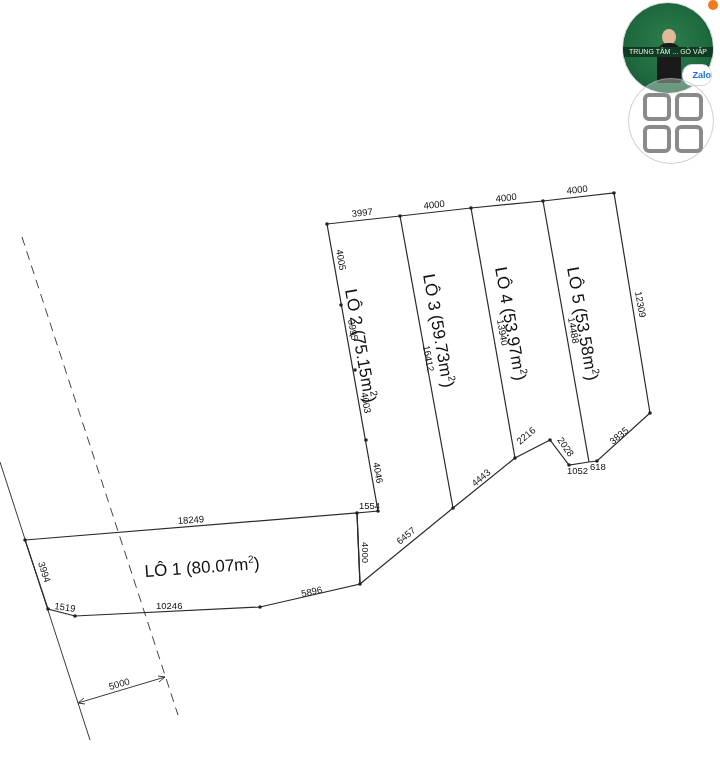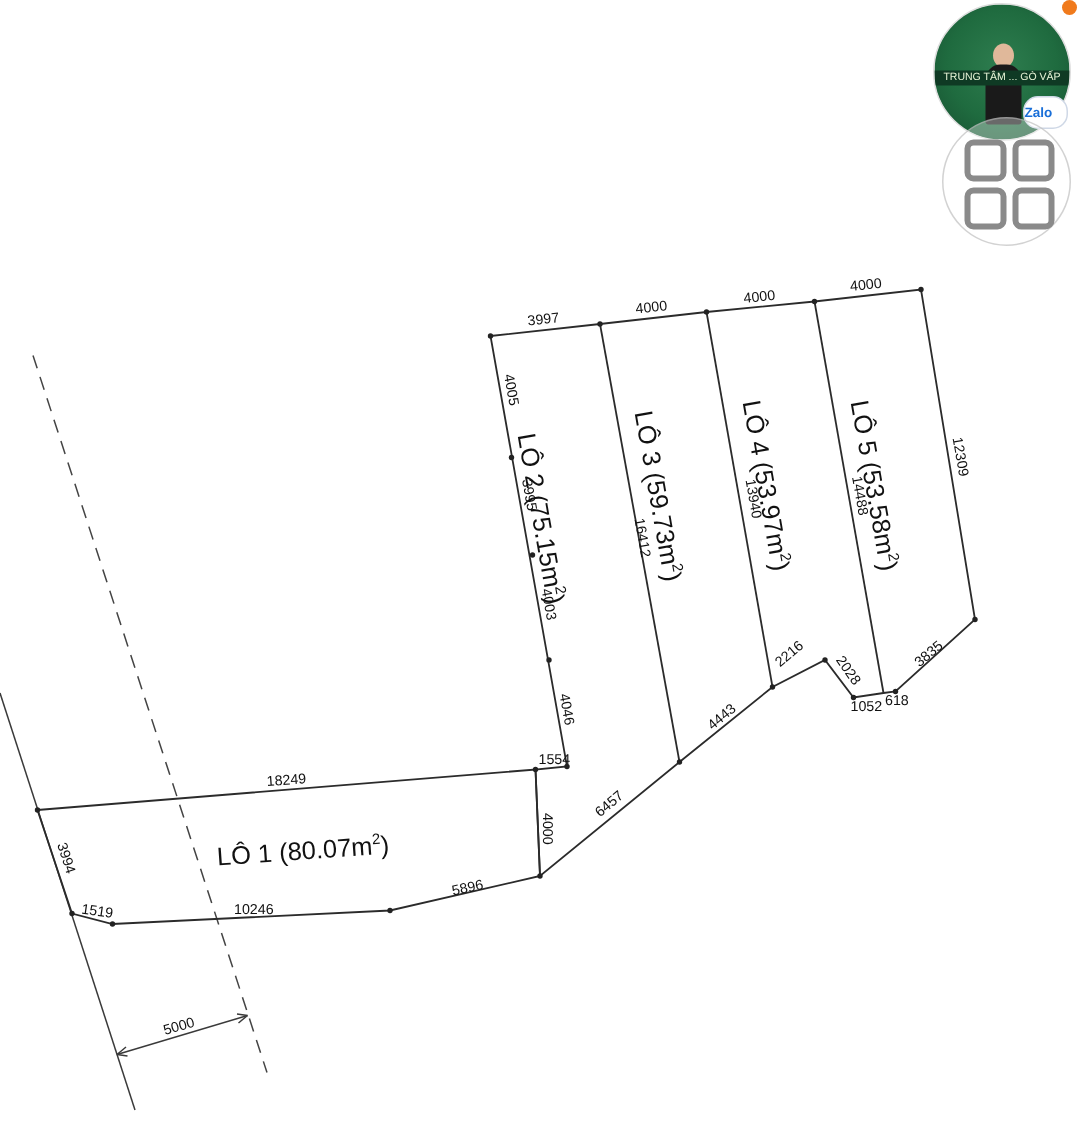--- a/index.html
+++ b/index.html
@@ -11,21 +11,21 @@
     .dim { font-family: "Liberation Sans", sans-serif; font-size: 9.5px; fill: #111; }
     .lot { font-family: "Liberation Sans", sans-serif; font-size: 17px; fill: #111; }
     .sup { font-size: 10px; }
     .dot { fill: #222; }
     .overlay { position: absolute; left: 620px; top: 0; width: 100px; height: 165px; }
     .avatar { position: absolute; left: 2px; top: 2px; width: 90px; height: 90px; border-radius: 50%;
       background: radial-gradient(circle at 50% 45%, #2e7d4f 0%, #1f6b3f 55%, #164d2f 100%); overflow: hidden; border: 1px solid #ddd; }
     .avatar .banner { position: absolute; left: 0; top: 44px; width: 100%; height: 10px; background: #0f3a24; color: #e8f5d8; font-size: 7px; line-height: 10px; text-align: center; white-space: nowrap; }
     .avatar .person { position: absolute; left: 34px; top: 40px; width: 24px; height: 40px; background: #1a1a1a; border-radius: 10px 10px 2px 2px; }
     .avatar .head { position: absolute; left: 39px; top: 26px; width: 14px; height: 16px; background: #e0b89a; border-radius: 50%; }
-    .zalo { position: absolute; left: 62px; top: 64px; width: 28px; height: 20px; border-radius: 10px; background: #ffffff; border: 1px solid #cfd8e6; color: #1a6fd8; font-size: 9px; line-height: 20px; text-align: left; font-weight: bold; }
+    .zalo { position: absolute; left: 62px; top: 64px; width: 28px; height: 20px; border-radius: 10px; background: #ffffff; border: 1px solid #cfd8e6; color: #1a6fd8; font-size: 9px; line-height: 20px; text-align: right; font-weight: bold; }
     .orange-dot { position: absolute; left: 88px; top: 0px; width: 10px; height: 10px; border-radius: 50%; background: #f07a1c; }
     .grid-btn { position: absolute; left: 8px; top: 78px; width: 84px; height: 84px; border-radius: 50%; border: 1px solid rgba(180,180,180,0.6); background: rgba(255,255,255,0.35); }
     .grid-btn span { position: absolute; width: 20px; height: 20px; border: 4px solid #8a8a8a; border-radius: 6px; }
   </style>
 </head>
 <body>
 
 <svg width="720" height="764" viewBox="0 0 720 764">
 
   <line class="thin" x1="0" y1="462" x2="90" y2="740"></line>

